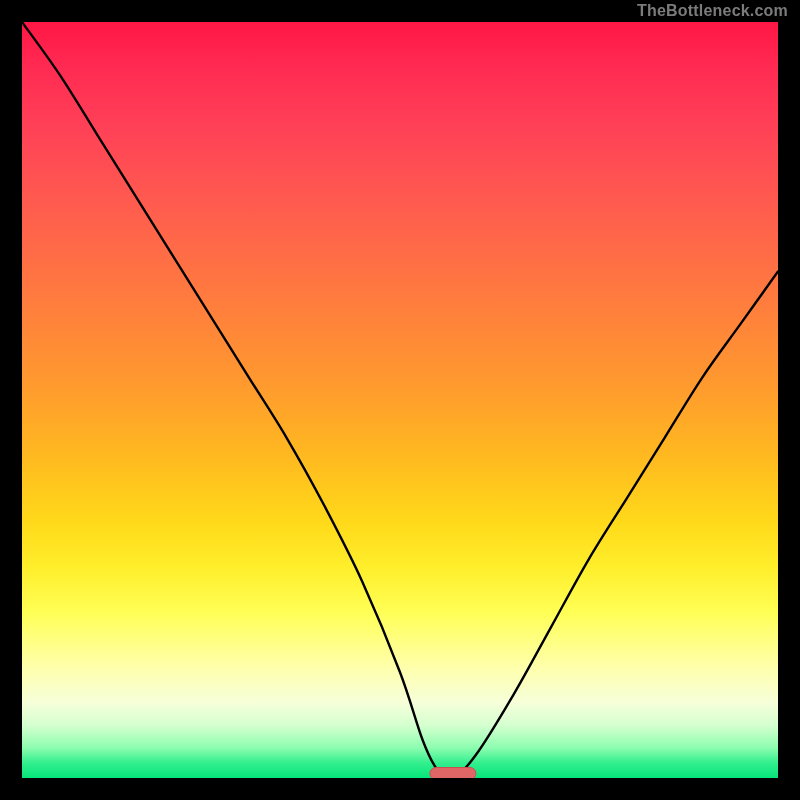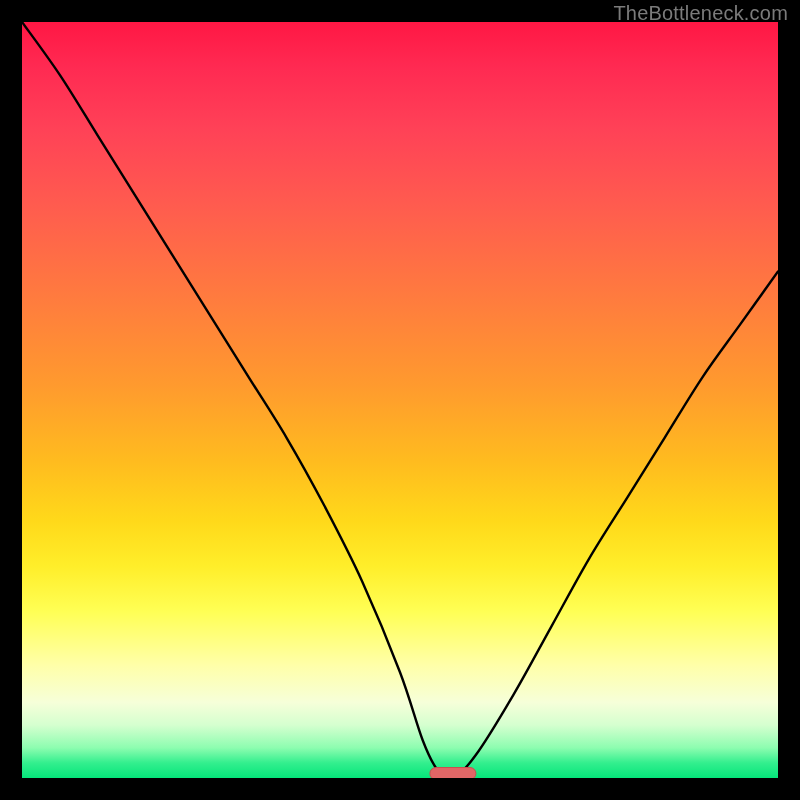--- a/index.html
+++ b/index.html
@@ -48,22 +48,22 @@
     left: 0;
     top: 0;
     width: 756px;
     height: 756px;
   }
   .watermark {
     position: absolute;
     top: 2px;
     right: 12px;
     color: #7b7b7b;
-    font-size: 20px;
-    font-weight: 400;
+    font-size: 16px;
+    font-weight: 700;
     letter-spacing: 0.2px;
   }
 </style>
 </head>
 <body>
 
 <div class="frame">
 
   <div class="watermark">TheBottleneck.com</div>
 

